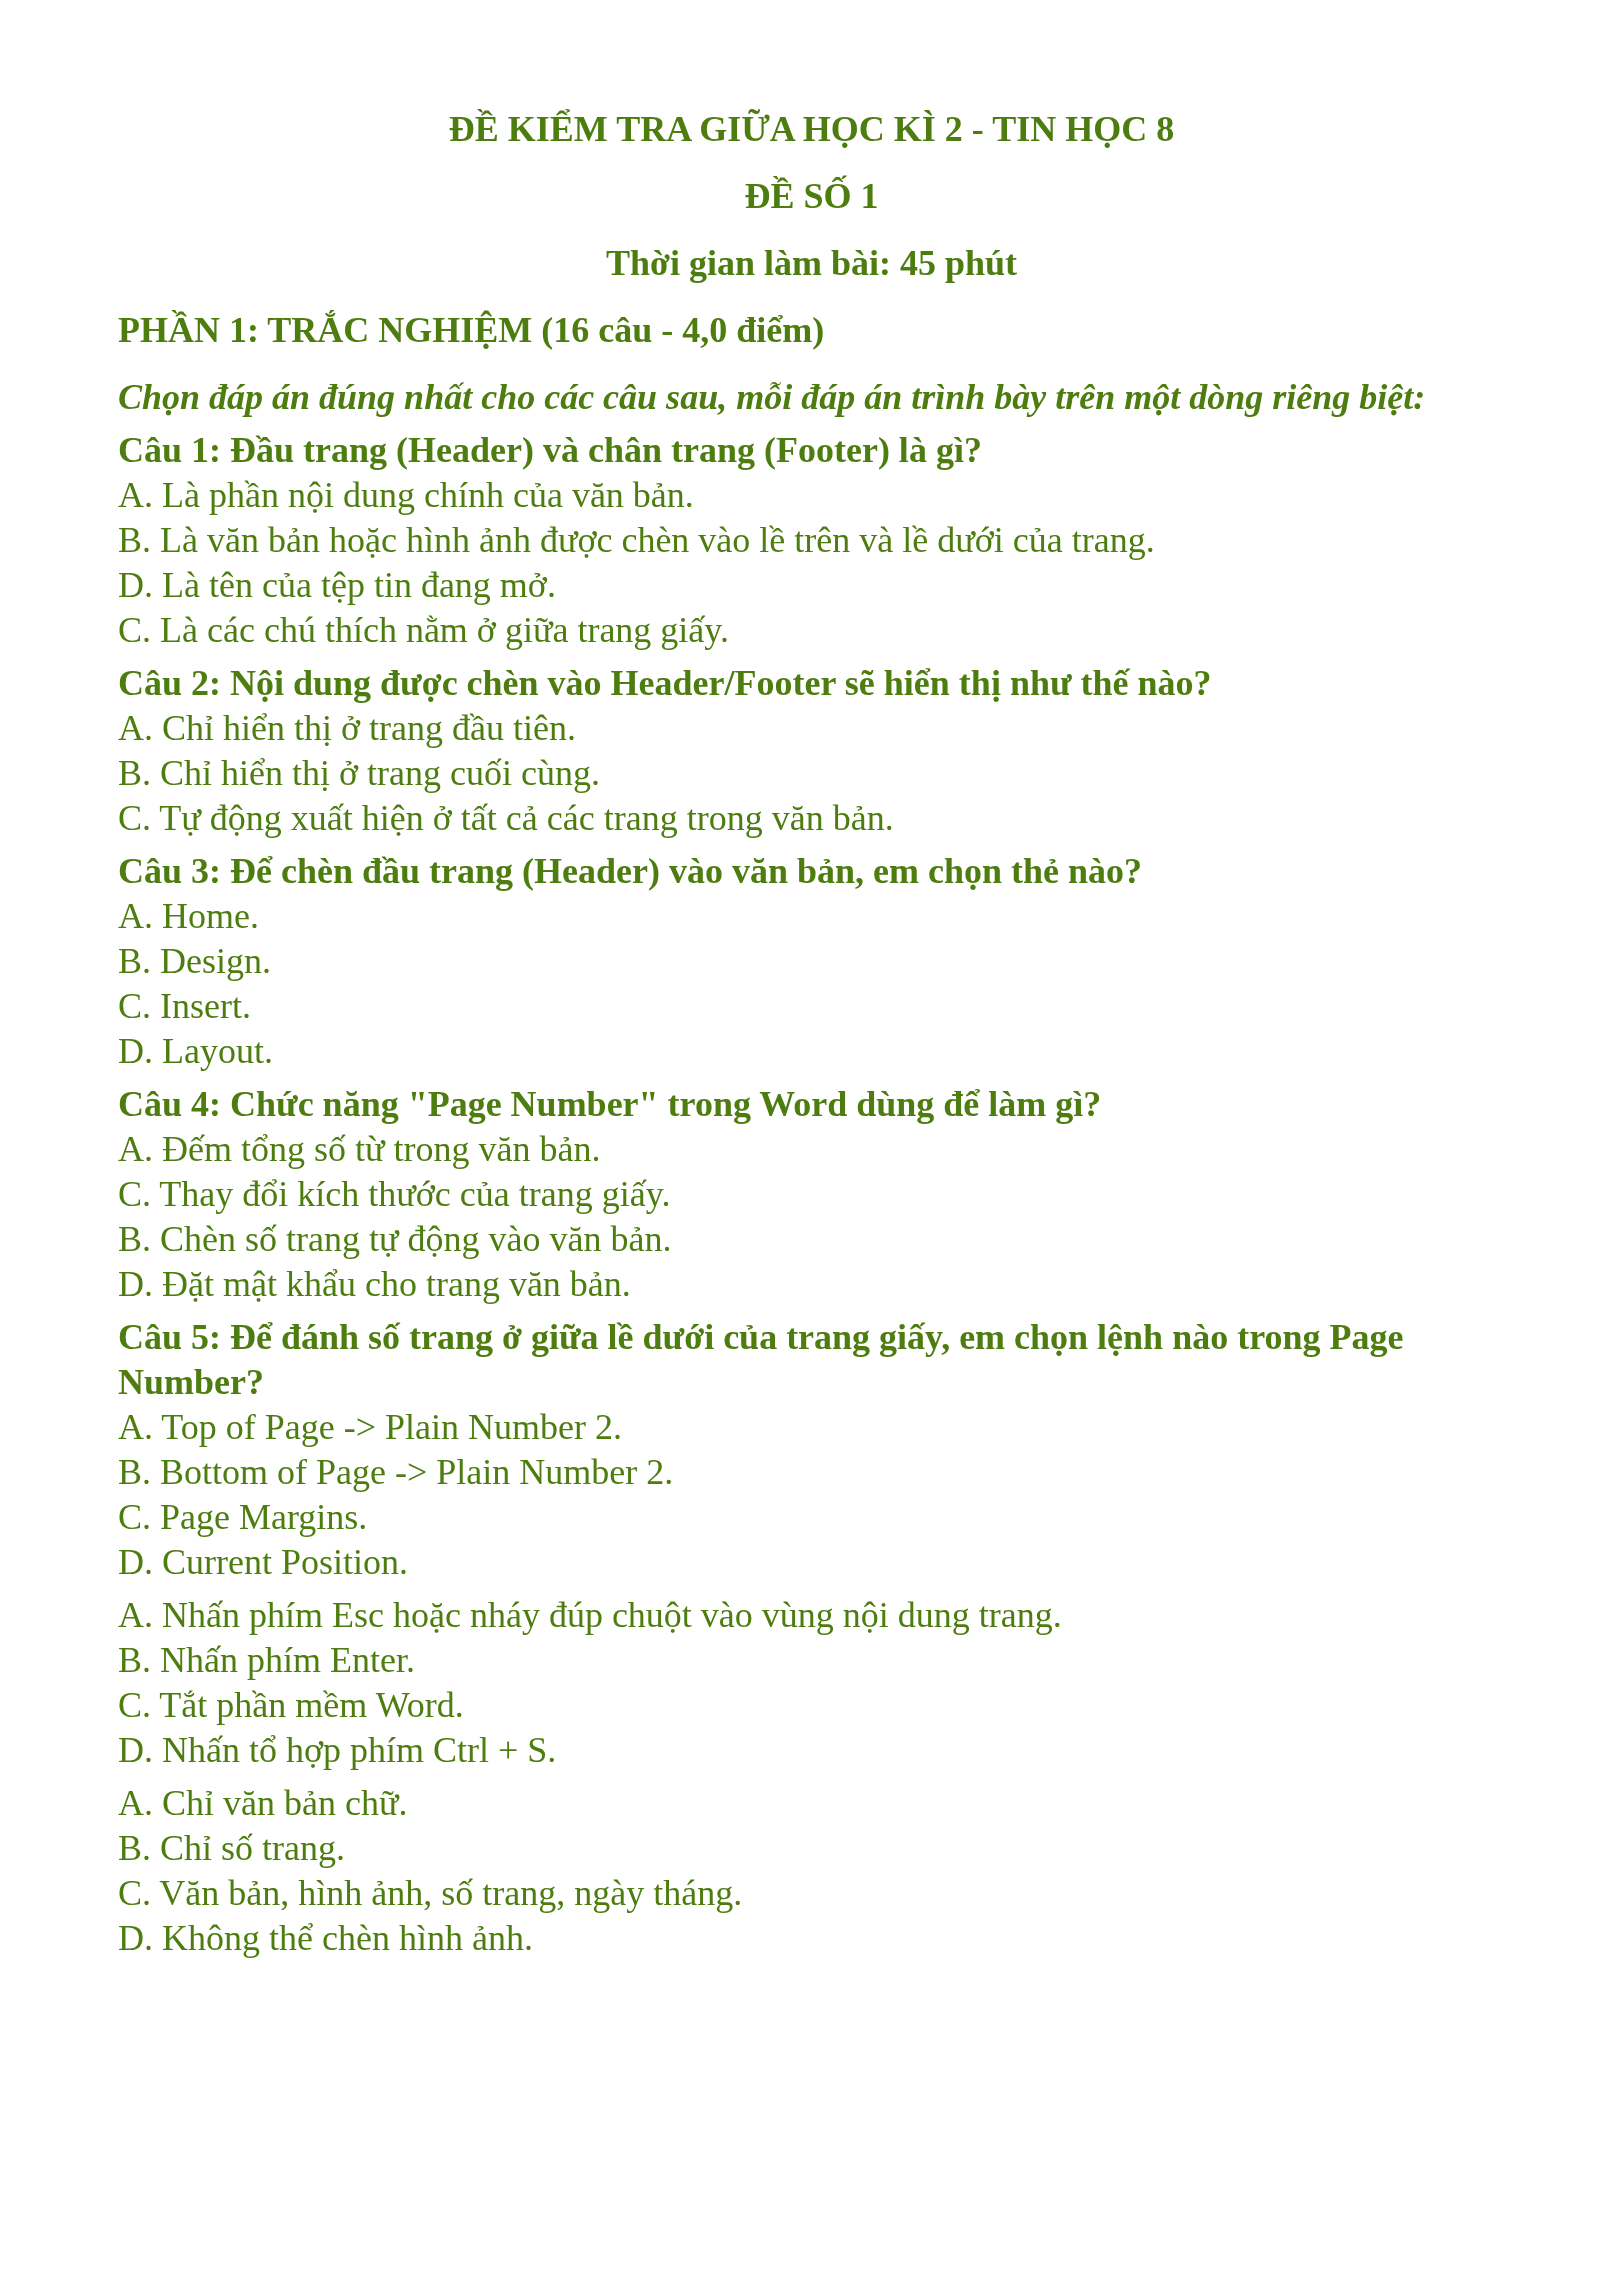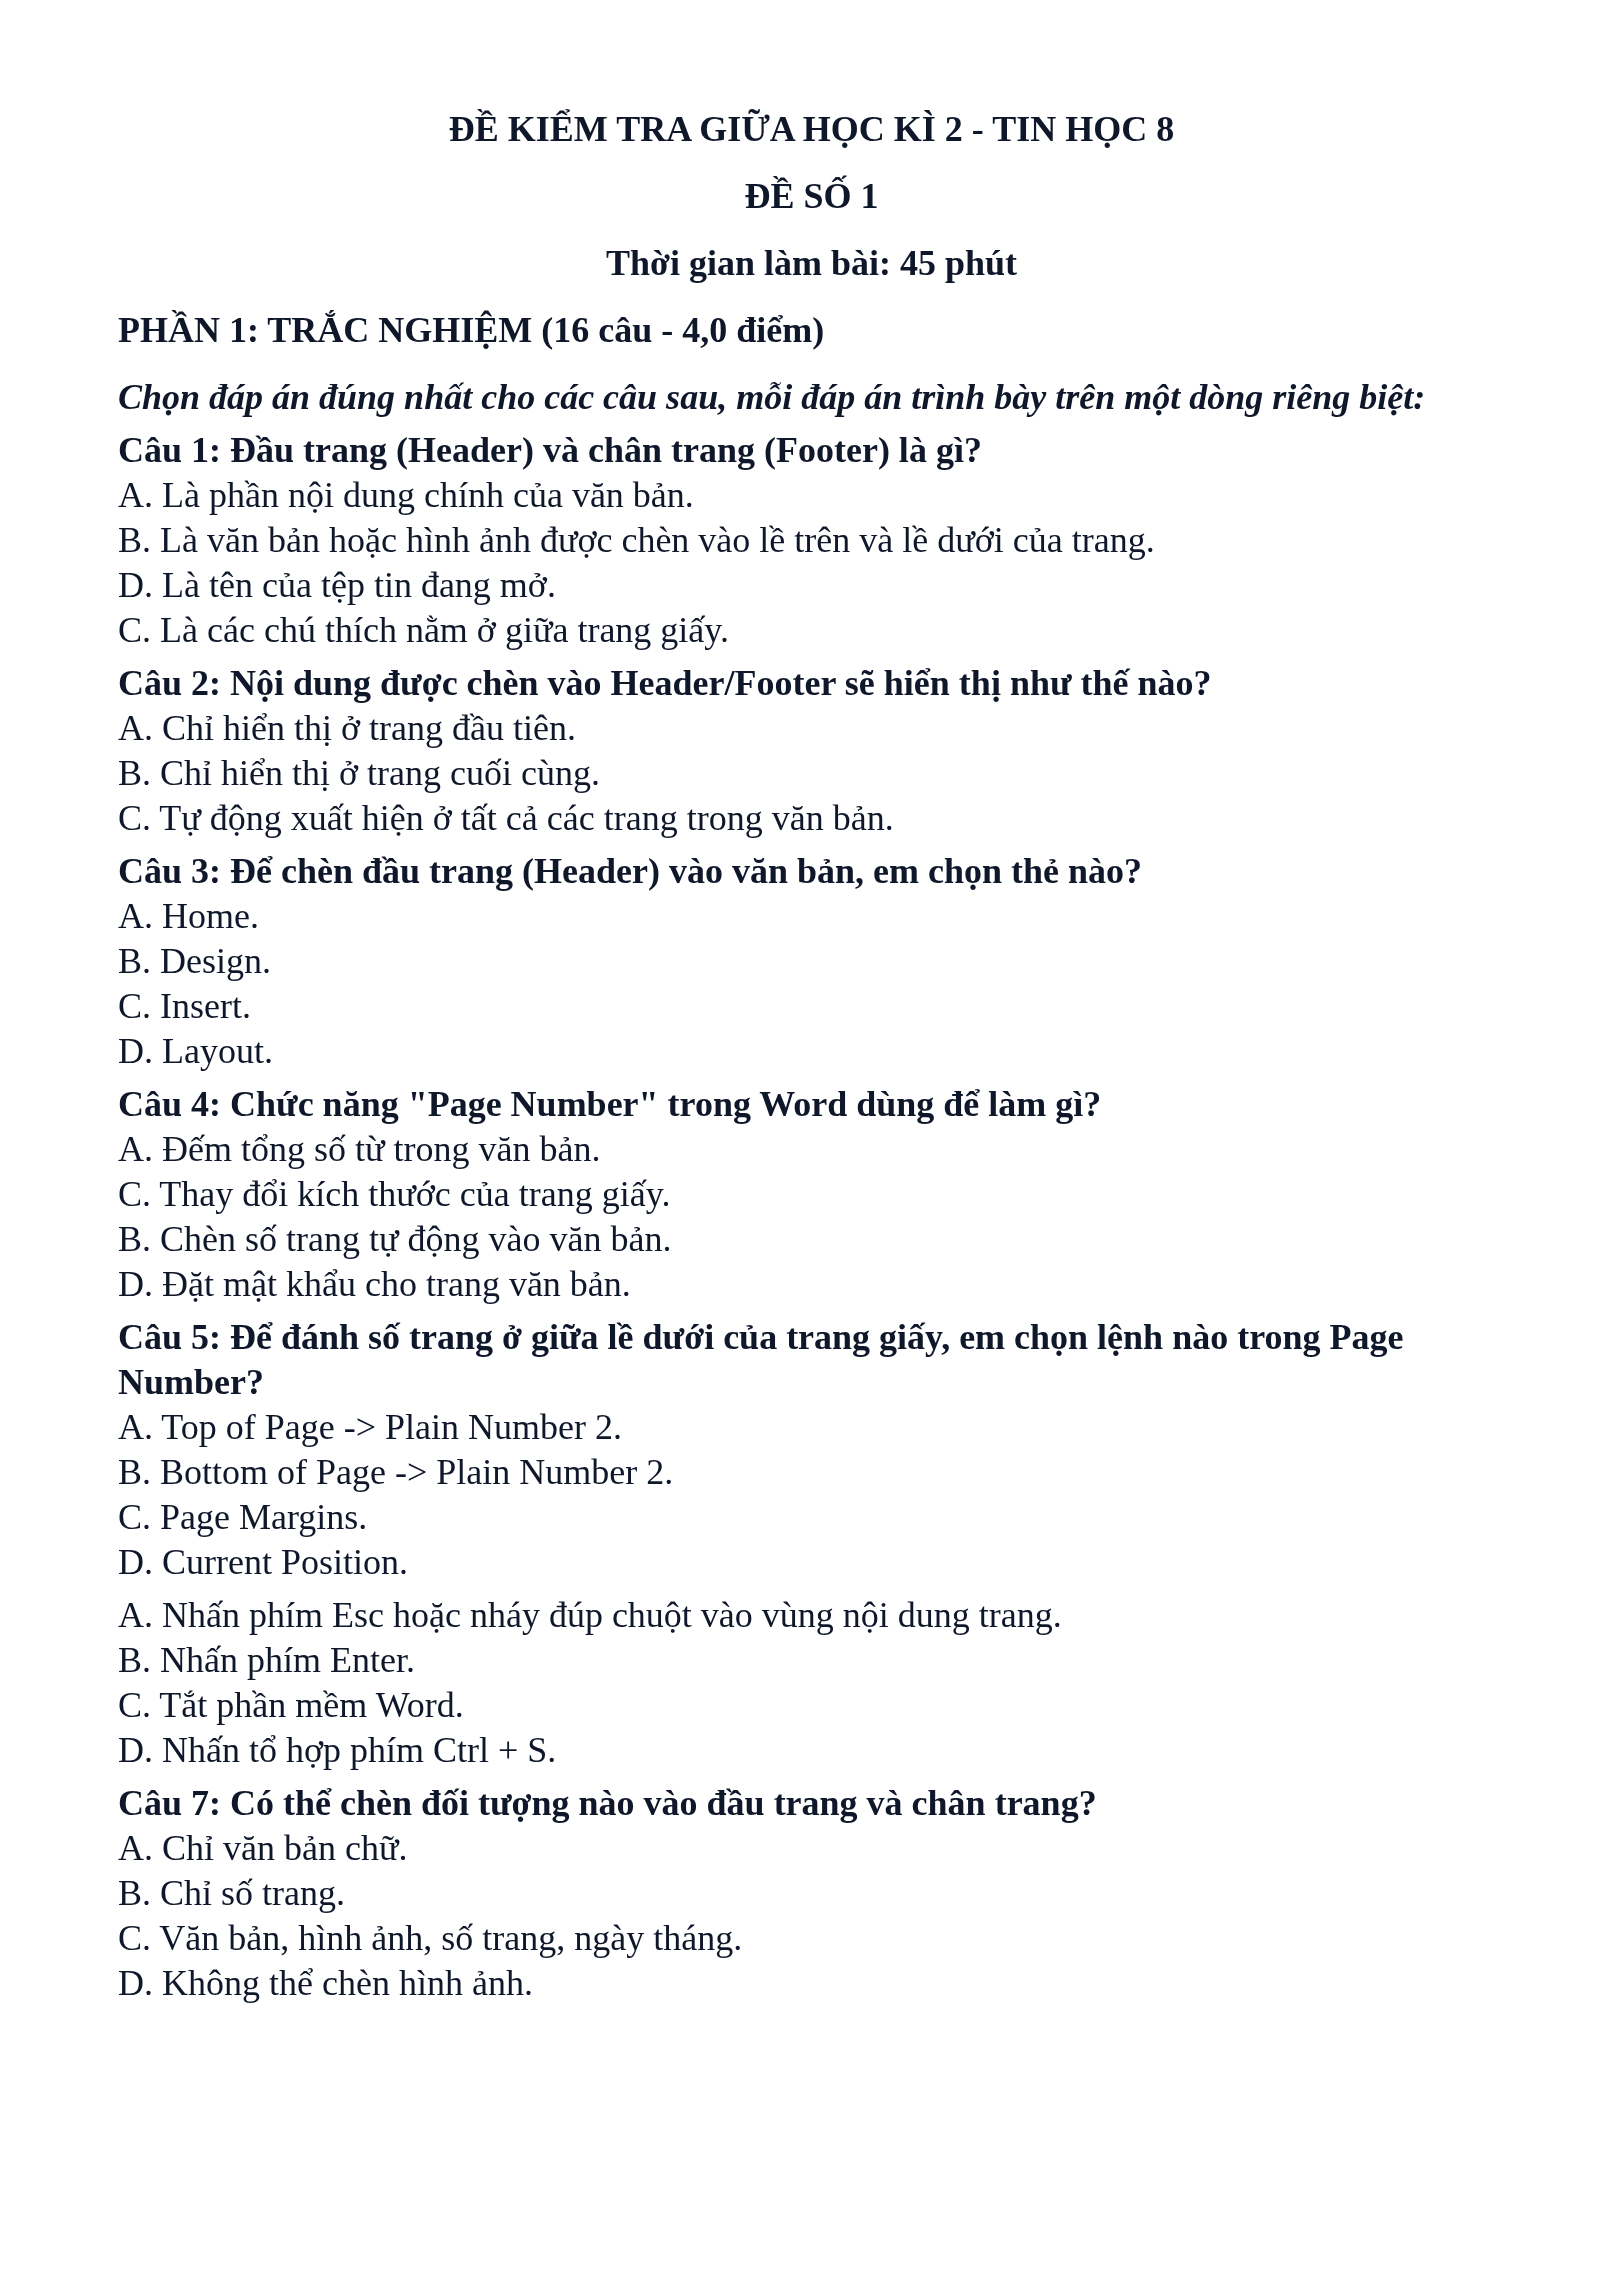--- a/index.html
+++ b/index.html
@@ -2,21 +2,21 @@
 <html lang="vi" style="font-size:12.6px"><head>
 <meta charset="utf-8">
 <title>ĐỀ KIỂM TRA GIỮA HỌC KÌ 2 - TIN HỌC 8</title>
 <style>
   * { margin: 0; padding: 0; box-sizing: border-box; }
   html, body { background: #ffffff; }
   .page {
     width: 1623px;
     height: 2295px;
     background: #ffffff;
-    color: #0f172a;
+    color: #4d7c0f;
     font-family: "Liberation Serif", "DejaVu Serif", serif;
     font-size: 36px;
     line-height: 45px;
     padding: 107px 118px 0 118px;
     overflow: hidden;
   }
   .t-center { text-align: center; }
   .bold { font-weight: bold; }
   .italic { font-style: italic; font-weight: bold; }
   .page > p { margin: 0 0 22px 0; }
@@ -76,21 +76,20 @@
   </div>
 
   <div class="question">
     <p>A. Nhấn phím Esc hoặc nháy đúp chuột vào vùng nội dung trang.</p>
     <p>B. Nhấn phím Enter.</p>
     <p>C. Tắt phần mềm Word.</p>
     <p>D. Nhấn tổ hợp phím Ctrl + S.</p>
   </div>
 
   <div class="question">
-    <p class="bold">Câu 7: Có thể chèn đối tượng nào vào đầu trang và chân trang?</p>
     <p>A. Chỉ văn bản chữ.</p>
     <p>B. Chỉ số trang.</p>
     <p>C. Văn bản, hình ảnh, số trang, ngày tháng.</p>
     <p>D. Không thể chèn hình ảnh.</p>
   </div>
 
 </div>
 
 
 </body></html>

